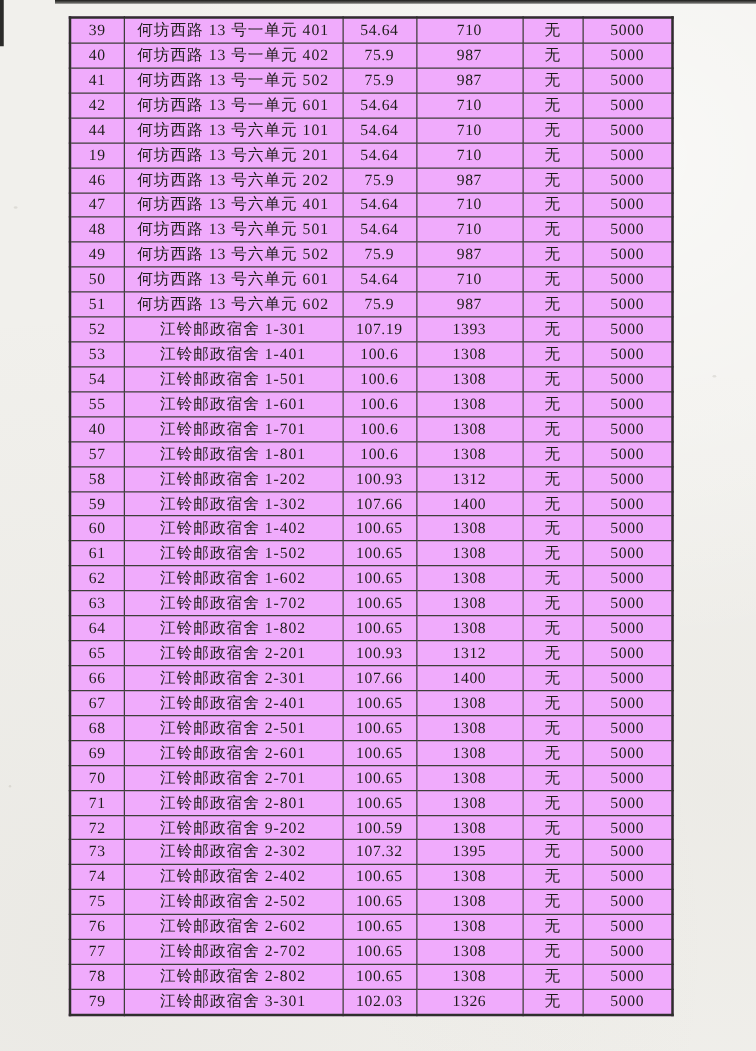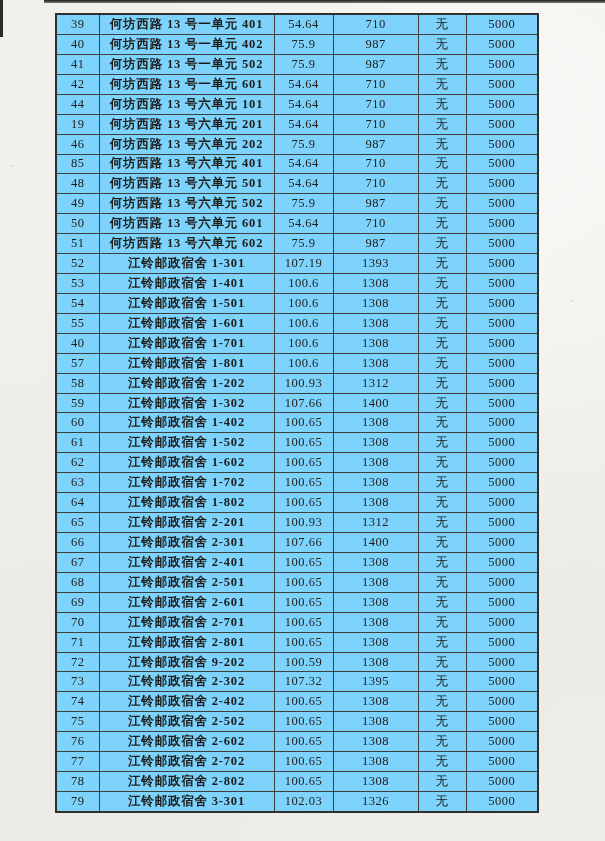--- a/index.html
+++ b/index.html
@@ -30,34 +30,34 @@
   .speck-1 { left: 11px; top: 165px; width: 3px; height: 2px; }
   .speck-2 { left: 7px;  top: 628px; width: 2px; height: 2px; }
   .speck-3 { left: 570px; top: 300px; width: 3px; height: 2px; }
 
   
   table.data-table {
     position: absolute; left: 55px; top: 13px;
     width: 482px; height: 800px;
     border-collapse: collapse;
     table-layout: fixed;
-    background: #7dd3fc;
+    background: #f0abfc;
     border: 2px solid #2f2f2d;
   }
   table.data-table td {
     border: 1px solid #3e3e3a;
     padding: 0;
     text-align: center;
     vertical-align: middle;
     font-size: 12.5px;
     color: #1e1d1b;
     white-space: nowrap;
     overflow: hidden;
   }
-  td.address-col { letter-spacing: 0.8px; font-size: 12px; font-weight: bold; }
+  td.address-col { letter-spacing: 0.8px; font-size: 12px; }
   td.num-col { letter-spacing: 0.5px; }
 
   col.c0 { width: 43px; }
   col.c1 { width: 175px; }
   col.c2 { width: 59px; }
   col.c3 { width: 85px; }
   col.c4 { width: 48px; }
   col.c5 { width: 72px; }
 </style>
 </head>
@@ -129,21 +129,21 @@
       </tr>
       <tr>
         <td class="num-col">46</td>
         <td class="address-col">何坊西路 13 号六单元 202</td>
         <td class="num-col">75.9</td>
         <td class="num-col">987</td>
         <td class="num-col">无</td>
         <td class="num-col">5000</td>
       </tr>
       <tr>
-        <td class="num-col">85</td>
+        <td class="num-col">47</td>
         <td class="address-col">何坊西路 13 号六单元 401</td>
         <td class="num-col">54.64</td>
         <td class="num-col">710</td>
         <td class="num-col">无</td>
         <td class="num-col">5000</td>
       </tr>
       <tr>
         <td class="num-col">48</td>
         <td class="address-col">何坊西路 13 号六单元 501</td>
         <td class="num-col">54.64</td>

